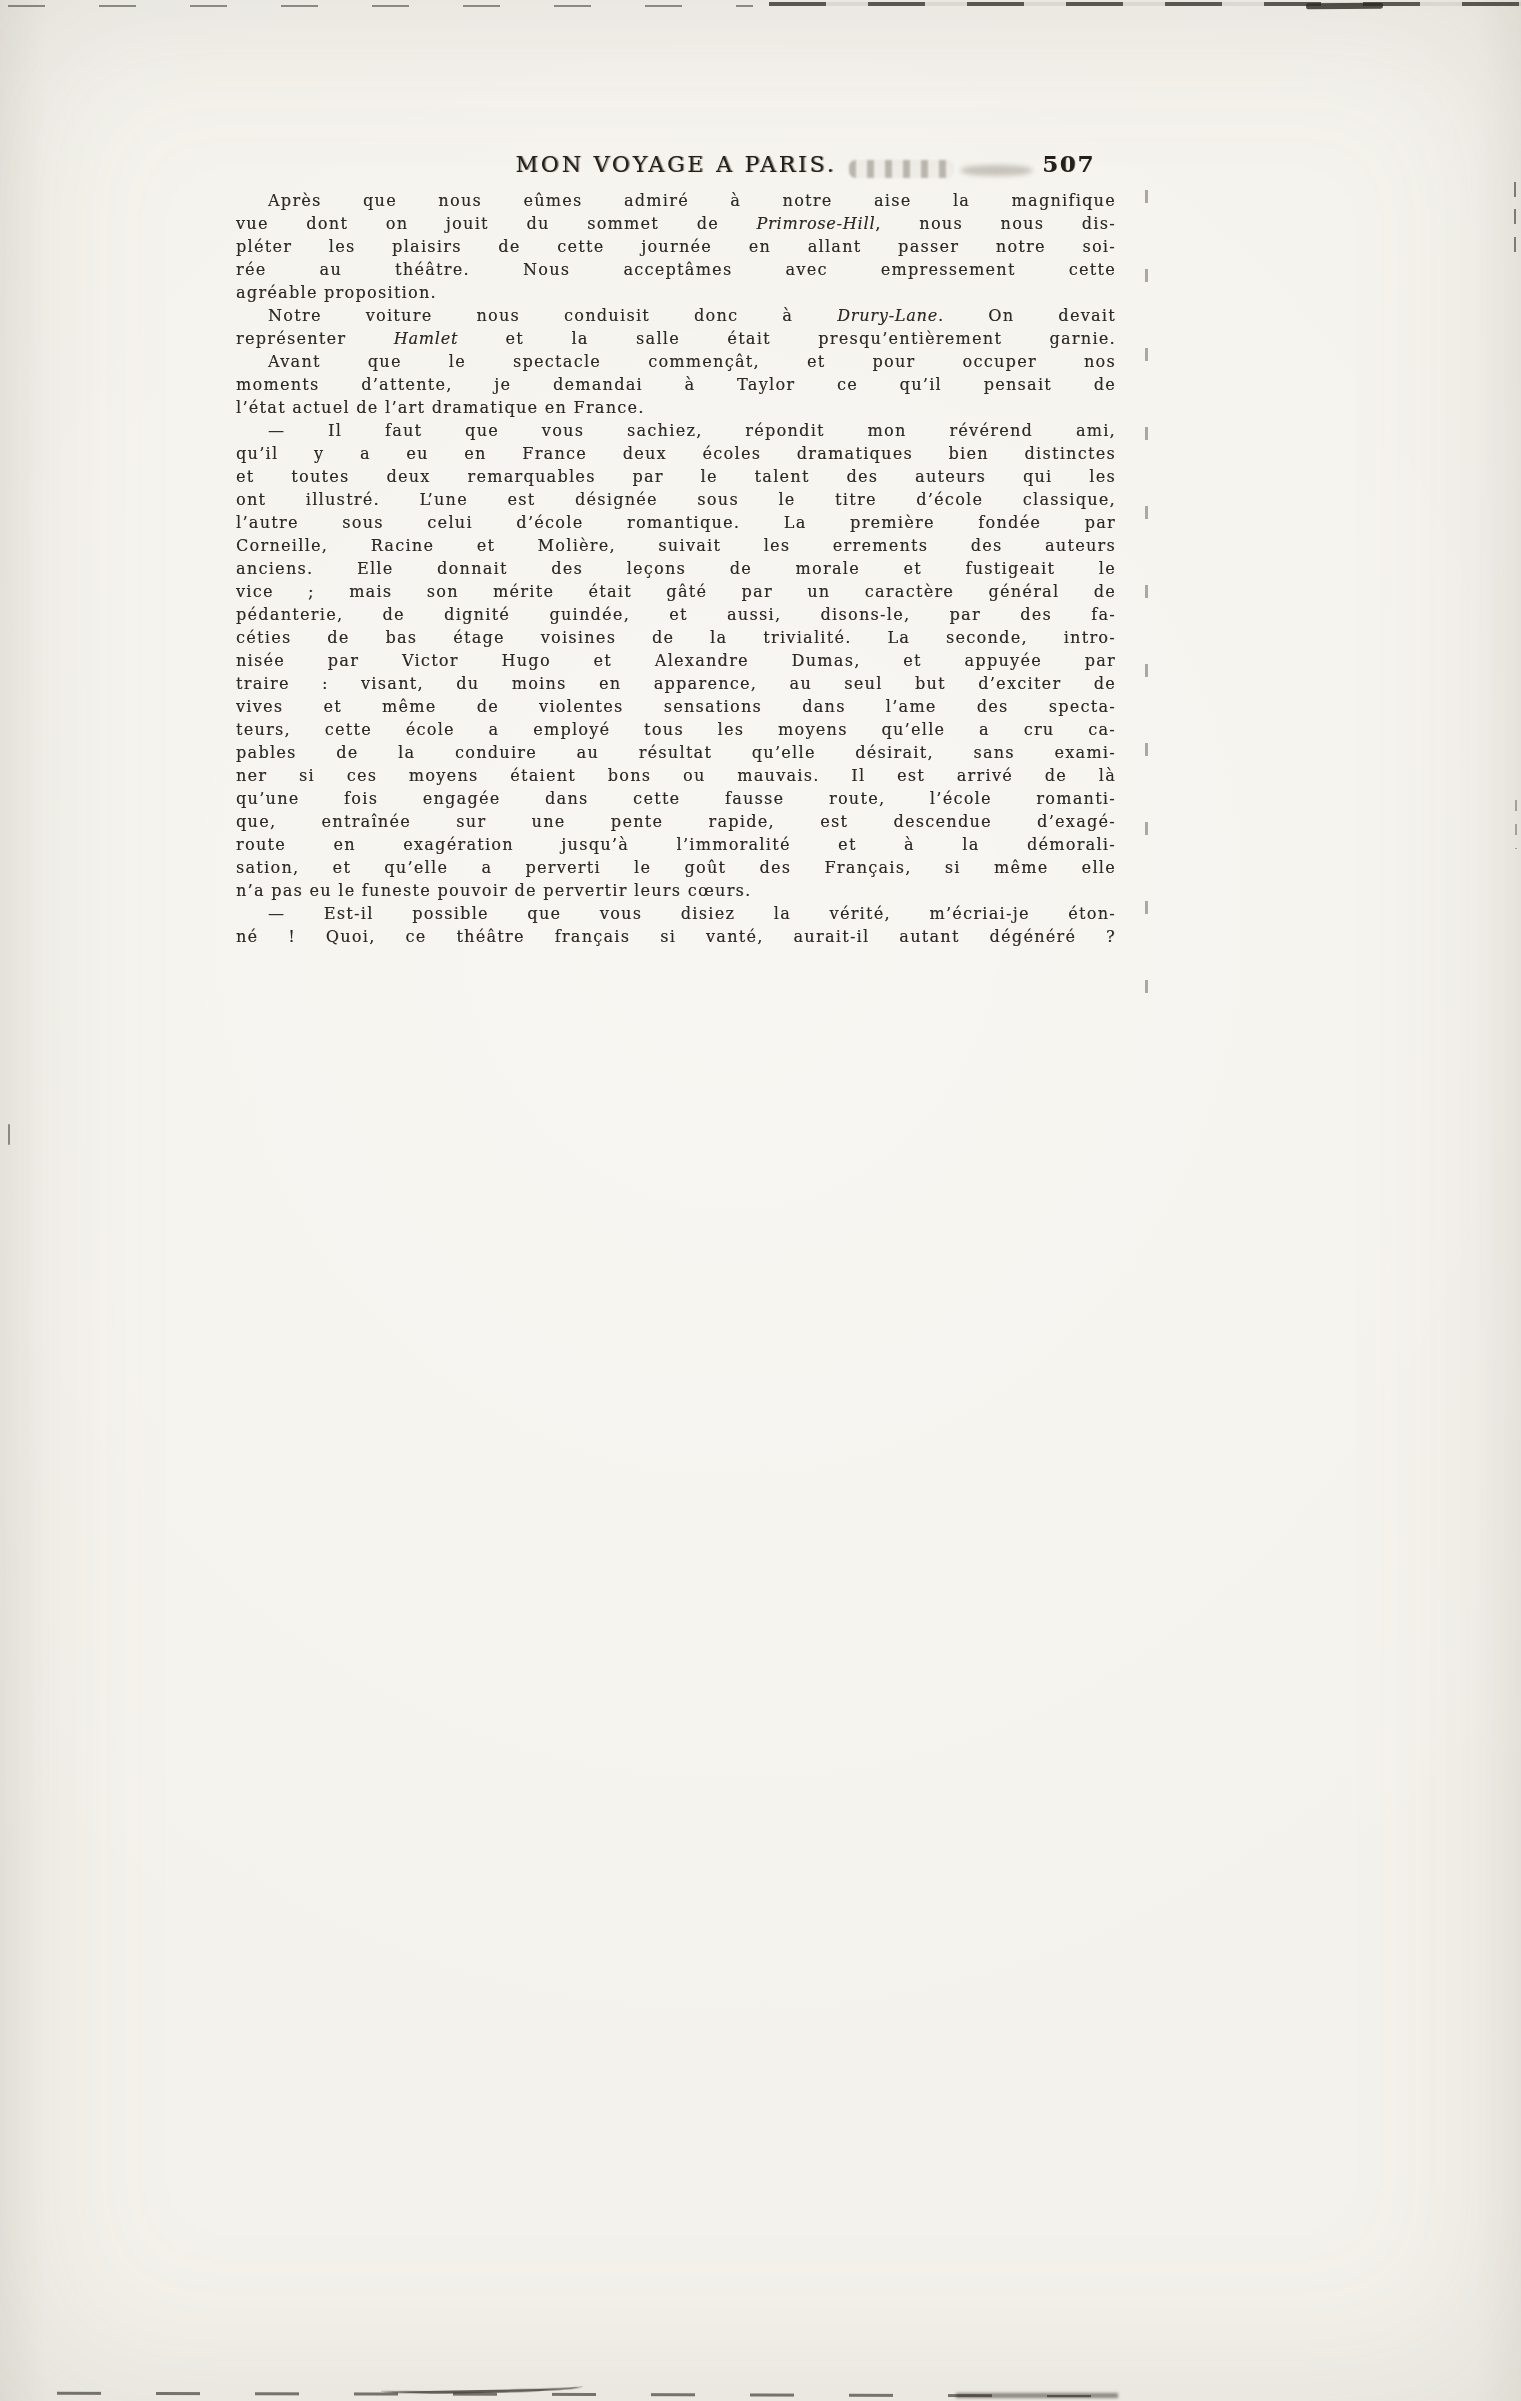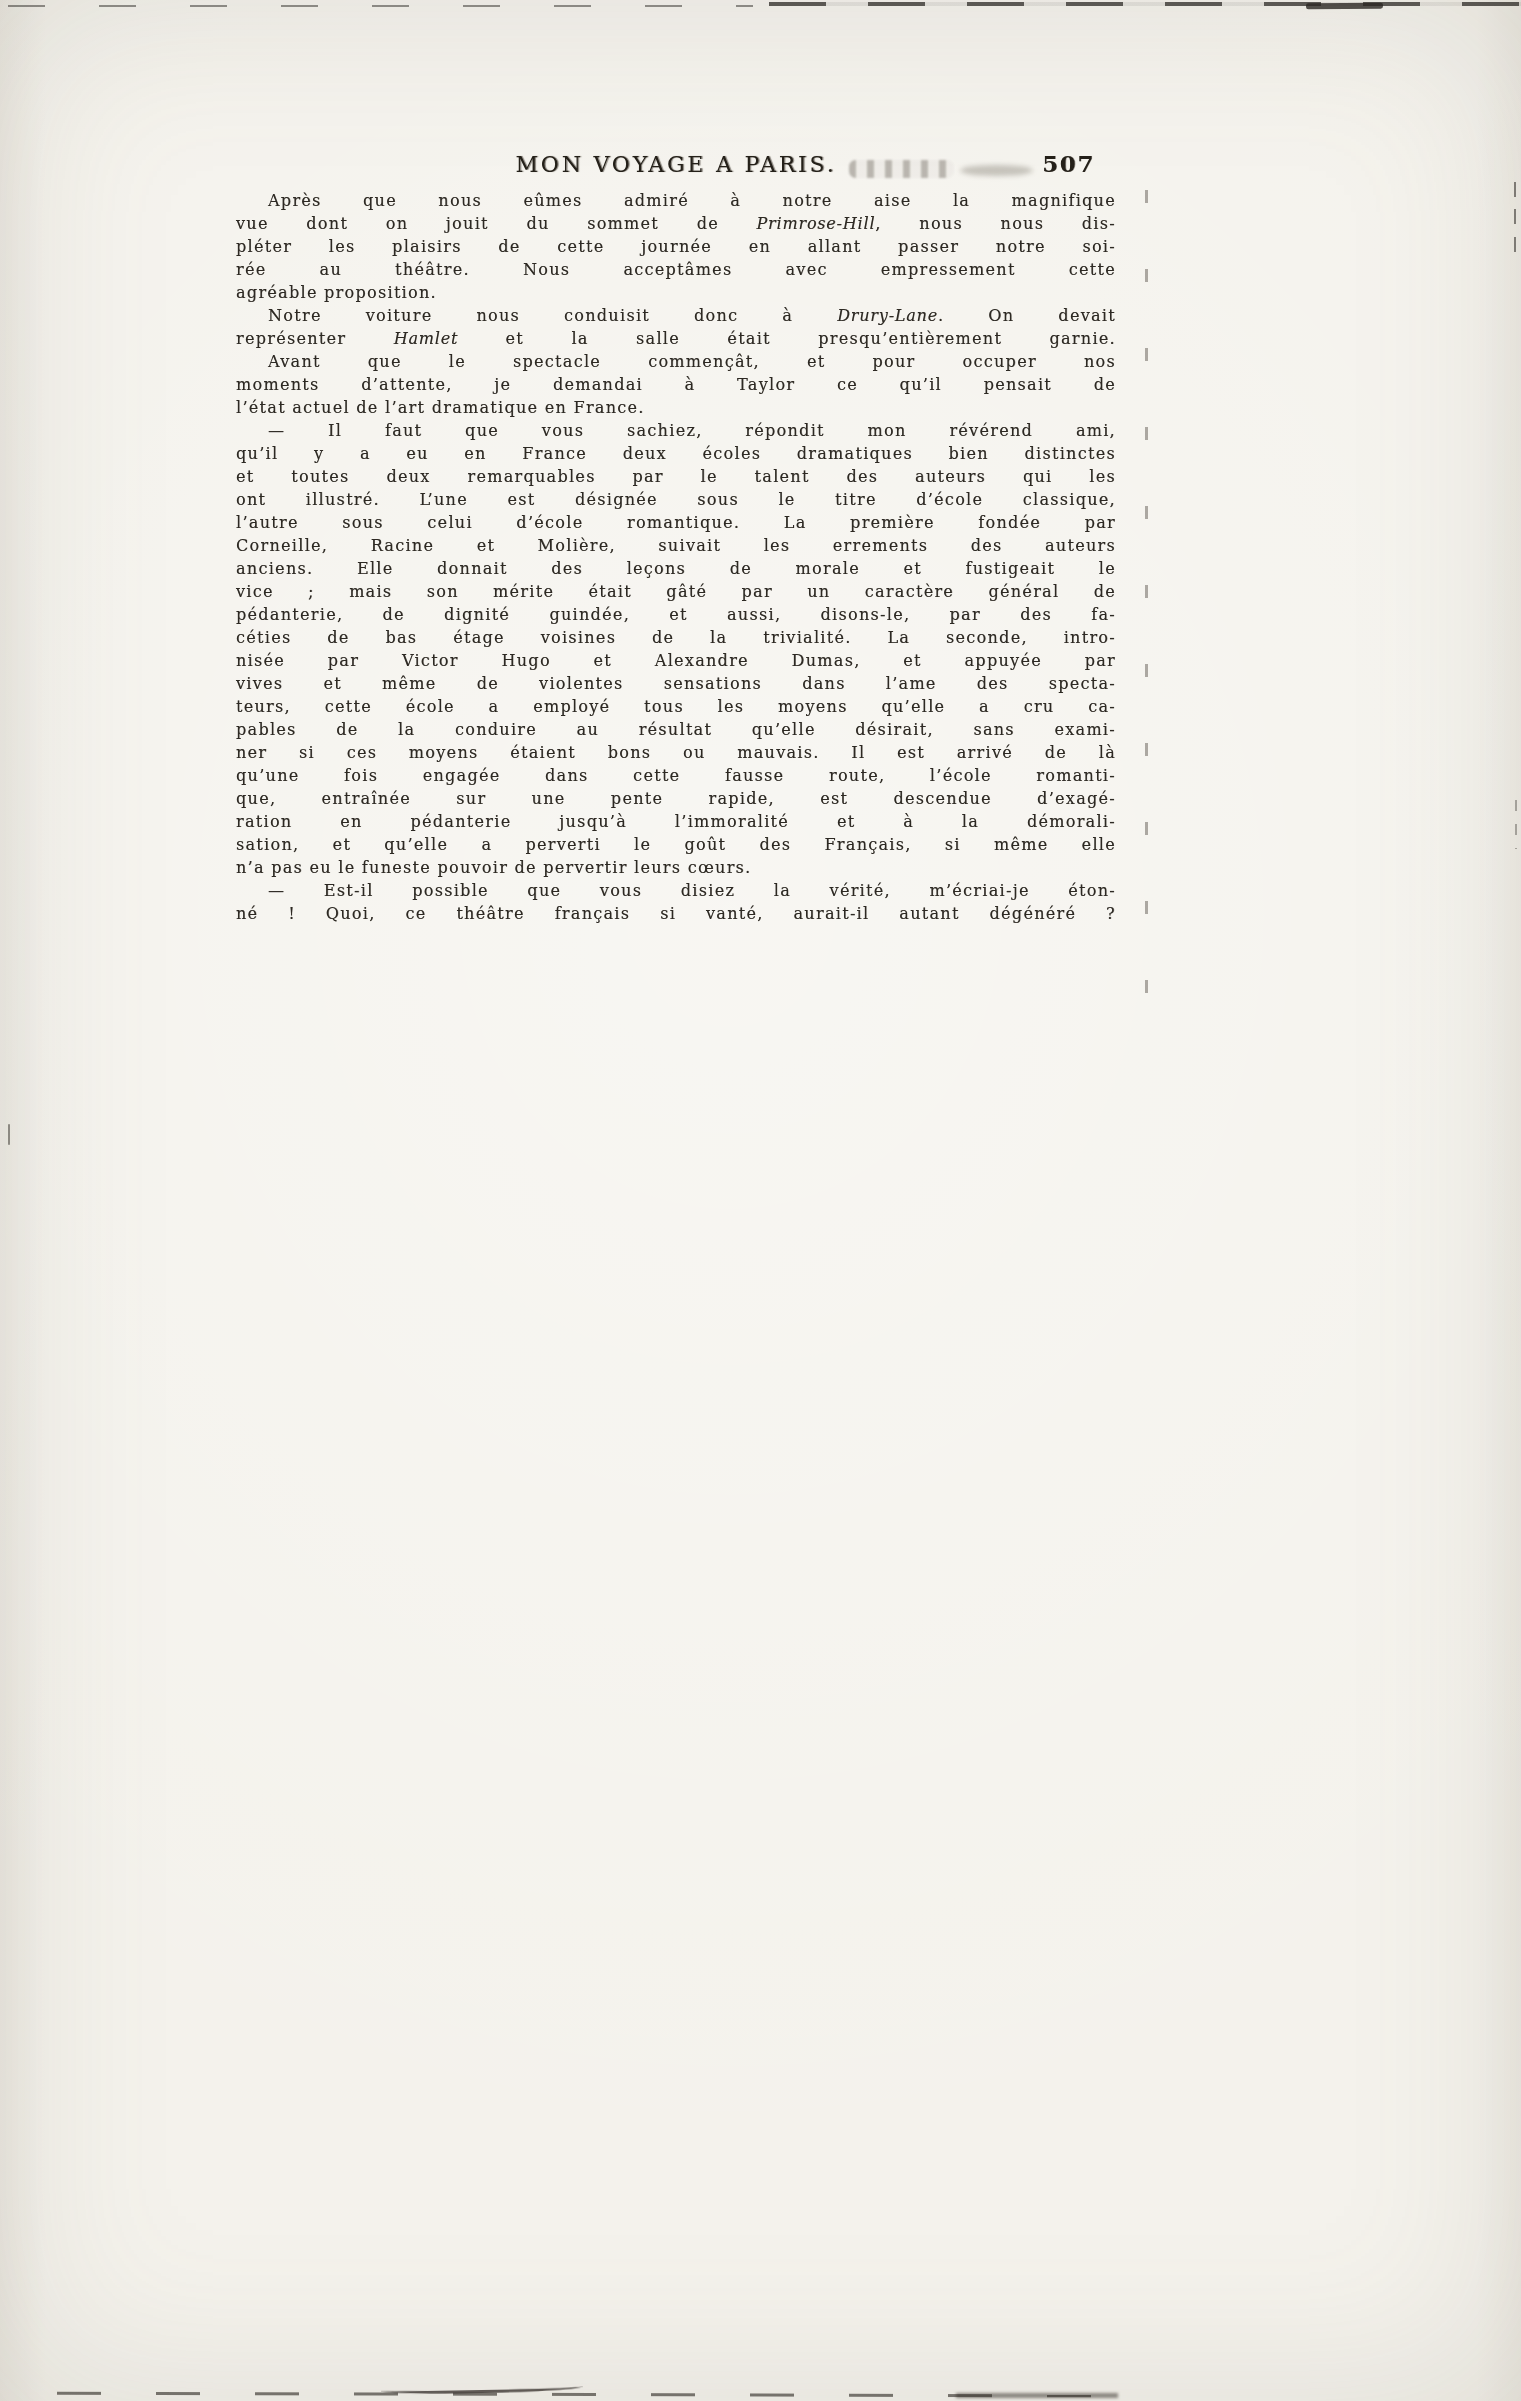--- a/index.html
+++ b/index.html
@@ -128,27 +128,28 @@
       <div class="line"><span>qu’il y a eu en France deux écoles dramatiques bien distinctes</span></div>
       <div class="line"><span>et toutes deux remarquables par le talent des auteurs qui les</span></div>
       <div class="line"><span>ont illustré. L’une est désignée sous le titre d’école classique,</span></div>
       <div class="line"><span>l’autre sous celui d’école romantique. La première fondée par</span></div>
       <div class="line"><span>Corneille, Racine et Molière, suivait les errements des auteurs</span></div>
       <div class="line"><span>anciens. Elle donnait des leçons de morale et fustigeait le</span></div>
       <div class="line"><span>vice ; mais son mérite était gâté par un caractère général de</span></div>
       <div class="line"><span>pédanterie, de dignité guindée, et aussi, disons-le, par des fa-</span></div>
       <div class="line"><span>céties de bas étage voisines de la trivialité. La seconde, intro-</span></div>
       <div class="line"><span>nisée par Victor Hugo et Alexandre Dumas, et appuyée par</span></div>
+      <div class="line"><span>traire : visant, du moins en apparence, au seul but d’exciter de</span></div>
       <div class="line"><span>vives et même de violentes sensations dans l’ame des specta-</span></div>
       <div class="line"><span>teurs, cette école a employé tous les moyens qu’elle a cru ca-</span></div>
       <div class="line"><span>pables de la conduire au résultat qu’elle désirait, sans exami-</span></div>
       <div class="line"><span>ner si ces moyens étaient bons ou mauvais. Il est arrivé de là</span></div>
       <div class="line"><span>qu’une fois engagée dans cette fausse route, l’école romanti-</span></div>
       <div class="line"><span>que, entraînée sur une pente rapide, est descendue d’exagé-</span></div>
-      <div class="line"><span>ration en pédanterie jusqu’à l’immoralité et à la démorali-</span></div>
+      <div class="line"><span>route en exagération jusqu’à l’immoralité et à la démorali-</span></div>
       <div class="line"><span>sation, et qu’elle a perverti le goût des Français, si même elle</span></div>
       <div class="line end"><span>n’a pas eu le funeste pouvoir de pervertir leurs cœurs.</span></div>
     </div>
     <div class="paragraph">
       <div class="line indent"><span>— Est-il possible que vous disiez la vérité, m’écriai-je éton-</span></div>
       <div class="line"><span>né ! Quoi, ce théâtre français si vanté, aurait-il autant dégénéré ?</span></div>
     </div>
   </div>
 
 <div class="art art-top-line-left"></div>

